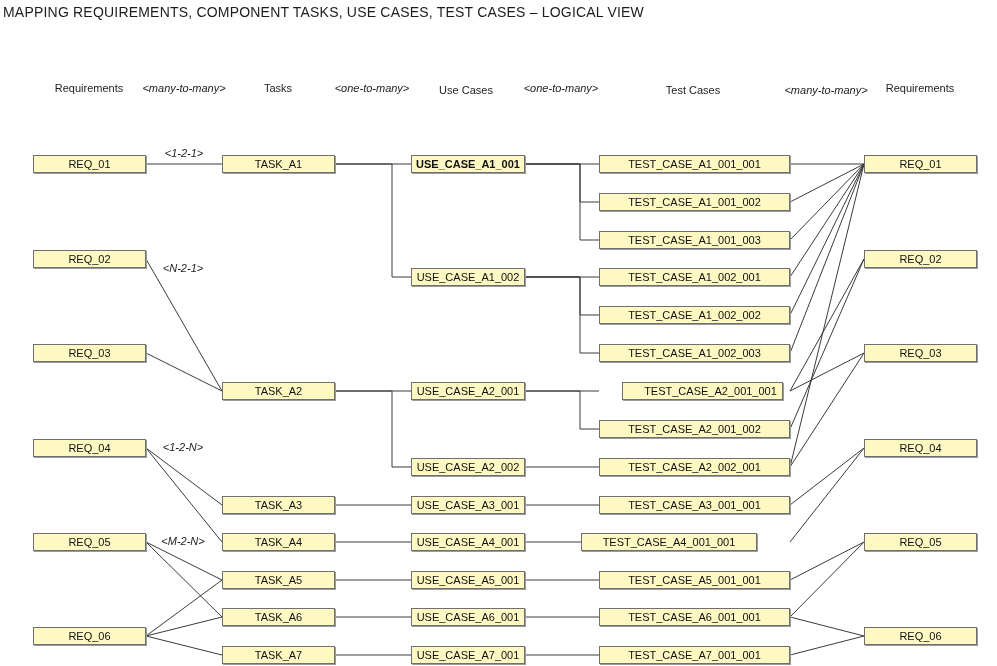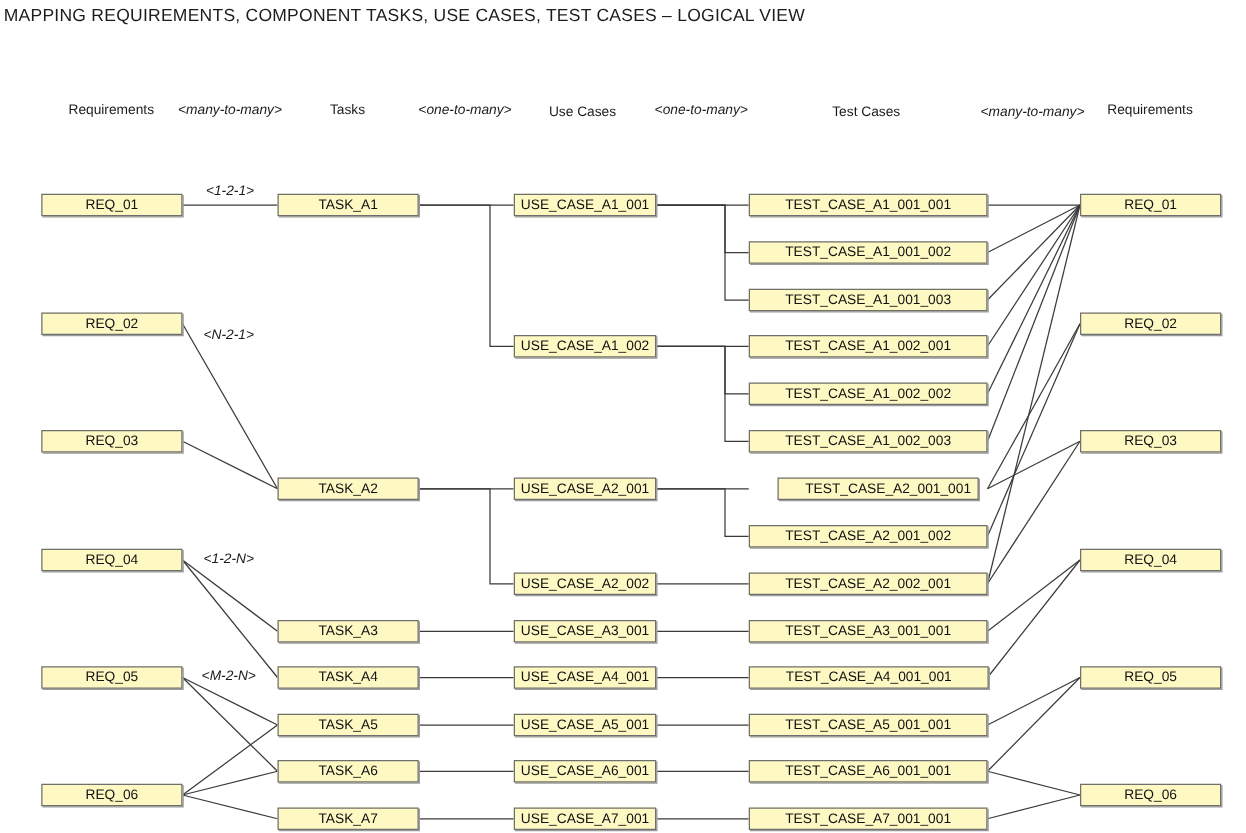--- a/index.html
+++ b/index.html
@@ -98,40 +98,40 @@
       <div class="node" style="left: 33px; top: 439px; width: 113px;">REQ_04</div>
       <div class="node" style="left: 33px; top: 533px; width: 113px;">REQ_05</div>
       <div class="node" style="left: 33px; top: 627px; width: 113px;">REQ_06</div>
       <div class="node" style="left: 222px; top: 155px; width: 113px;">TASK_A1</div>
       <div class="node" style="left: 222px; top: 382px; width: 113px;">TASK_A2</div>
       <div class="node" style="left: 222px; top: 496px; width: 113px;">TASK_A3</div>
       <div class="node" style="left: 222px; top: 533px; width: 113px;">TASK_A4</div>
       <div class="node" style="left: 222px; top: 571px; width: 113px;">TASK_A5</div>
       <div class="node" style="left: 222px; top: 608px; width: 113px;">TASK_A6</div>
       <div class="node" style="left: 222px; top: 646px; width: 113px;">TASK_A7</div>
-      <div class="node" style="left: 411px; top: 155px; width: 114px;">USE_CASE_A1_001</div>
+      <div class="node" style="left: 411px; top: 155px; width: 114px; font-weight: bold;">USE_CASE_A1_001</div>
       <div class="node" style="left: 411px; top: 268px; width: 114px;">USE_CASE_A1_002</div>
       <div class="node" style="left: 411px; top: 382px; width: 114px;">USE_CASE_A2_001</div>
       <div class="node" style="left: 411px; top: 458px; width: 114px;">USE_CASE_A2_002</div>
       <div class="node" style="left: 411px; top: 496px; width: 114px;">USE_CASE_A3_001</div>
       <div class="node" style="left: 411px; top: 533px; width: 114px;">USE_CASE_A4_001</div>
       <div class="node" style="left: 411px; top: 571px; width: 114px;">USE_CASE_A5_001</div>
       <div class="node" style="left: 411px; top: 608px; width: 114px;">USE_CASE_A6_001</div>
       <div class="node" style="left: 411px; top: 646px; width: 114px;">USE_CASE_A7_001</div>
       <div class="node" style="left: 599px; top: 155px; width: 191px;">TEST_CASE_A1_001_001</div>
       <div class="node" style="left: 599px; top: 193px; width: 191px;">TEST_CASE_A1_001_002</div>
       <div class="node" style="left: 599px; top: 231px; width: 191px;">TEST_CASE_A1_001_003</div>
       <div class="node" style="left: 599px; top: 268px; width: 191px;">TEST_CASE_A1_002_001</div>
       <div class="node" style="left: 599px; top: 306px; width: 191px;">TEST_CASE_A1_002_002</div>
       <div class="node" style="left: 599px; top: 344px; width: 191px;">TEST_CASE_A1_002_003</div>
       <div class="node" style="left: 622px; top: 382px; width: 161px; padding-left: 16px;">TEST_CASE_A2_001_001</div>
       <div class="node" style="left: 599px; top: 420px; width: 191px;">TEST_CASE_A2_001_002</div>
       <div class="node" style="left: 599px; top: 458px; width: 191px;">TEST_CASE_A2_002_001</div>
       <div class="node" style="left: 599px; top: 496px; width: 191px;">TEST_CASE_A3_001_001</div>
-      <div class="node" style="left: 599px; top: 533px; width: 192px;">TEST_CASE_A4_001_001</div>
+      <div class="node" style="left: 581px; top: 533px; width: 176px;">TEST_CASE_A4_001_001</div>
       <div class="node" style="left: 599px; top: 571px; width: 191px;">TEST_CASE_A5_001_001</div>
       <div class="node" style="left: 599px; top: 608px; width: 191px;">TEST_CASE_A6_001_001</div>
       <div class="node" style="left: 599px; top: 646px; width: 191px;">TEST_CASE_A7_001_001</div>
       <div class="node" style="left: 864px; top: 155px; width: 113px;">REQ_01</div>
       <div class="node" style="left: 864px; top: 250px; width: 113px;">REQ_02</div>
       <div class="node" style="left: 864px; top: 344px; width: 113px;">REQ_03</div>
       <div class="node" style="left: 864px; top: 439px; width: 113px;">REQ_04</div>
       <div class="node" style="left: 864px; top: 533px; width: 113px;">REQ_05</div>
       <div class="node" style="left: 864px; top: 627px; width: 113px;">REQ_06</div>
     </div>

